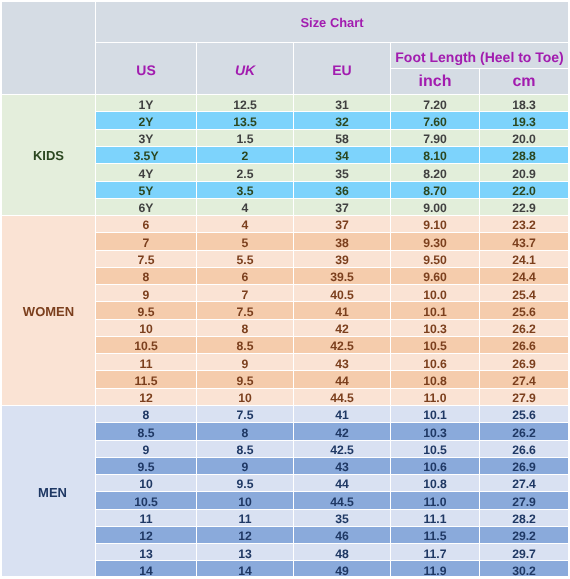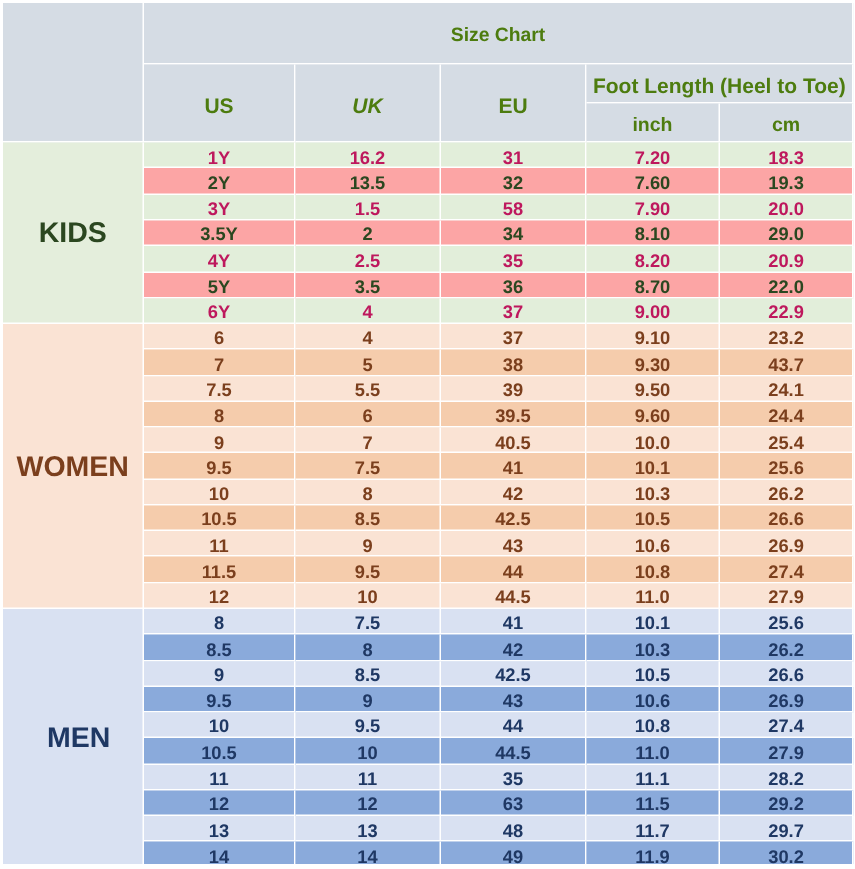--- a/index.html
+++ b/index.html
@@ -7,38 +7,38 @@
   body{width:570px;height:579px;overflow:hidden;
        font-family:"Liberation Sans",sans-serif;
        -webkit-font-smoothing:antialiased;
        text-rendering:geometricPrecision;}
   #chart{position:absolute;left:2px;top:2px;width:567px;height:574px;overflow:hidden;}
   table{border-collapse:separate;border-spacing:0;width:567px;table-layout:fixed;}
   td,th{padding:0;margin:0;text-align:center;vertical-align:middle;
         font-weight:bold;font-size:12.2px;line-height:1;
         border-right:1.6px solid #ffffff;border-bottom:1.6px solid #ffffff;}
 
-  .hdr{background:#D5DCE4;color:#4d7c0f;}
+  .hdr{background:#D5DCE4;color:#a21caf;}
   .title-cell{font-size:12.9px;height:40.4px;}
   .grp-cell{font-size:14px;height:24.4px;}
-  .sub-cell{font-size:13px;height:25.4px;}
+  .sub-cell{font-size:16px;height:25.4px;}
 
-  .lbl{font-size:19px;}
+  .lbl{font-size:13px;}
   .lbl-kids{background:#E4EEDC;color:#2B4720;}
   .lbl-women{background:#FAE3D4;color:#7B3F1D;margin-top:42px;}
   .lbl-men{background:#D9E1F2;color:#1F3864;}
   .lbl-men > span{left:4px;}
 
   tr.r td.d{height:16.27px;}
   td.d > span, td.lbl > span, td.hdr > span{display:block;position:relative;}
   td.lbl > span{top:0.5px;}
   td.d > span{top:1.4px;}
   td.hdr > span{top:1px;}
-  .kids-a td.d{background:#E2EEDA;color:#be185d;}
-  .kids-b td.d{background:#fca5a5;color:#2B4720;}
+  .kids-a td.d{background:#E2EEDA;color:#404040;}
+  .kids-b td.d{background:#7dd3fc;color:#2B4720;}
   .women-a td.d{background:#FAE3D4;color:#7B3F1D;}
   .women-b td.d{background:#F5CCAC;color:#7B3F1D;}
   .men-a td.d{background:#D9E1F2;color:#1F3864;}
   .men-b td.d{background:#8AAADB;color:#1F3864;}
 </style>
 </head>
 <body>
 
 <div id="chart">
   <table>
@@ -82,21 +82,21 @@
           </td>
         </tr>
         <tr class="r kids-a">
           <td class="lbl lbl-kids" rowspan="7">
             <span>KIDS</span>
           </td>
           <td class="d">
             <span>1Y</span>
           </td>
           <td class="d">
-            <span>16.2</span>
+            <span>12.5</span>
           </td>
           <td class="d">
             <span>31</span>
           </td>
           <td class="d">
             <span>7.20</span>
           </td>
           <td class="d">
             <span>18.3</span>
           </td>
@@ -142,21 +142,21 @@
           <td class="d">
             <span>2</span>
           </td>
           <td class="d">
             <span>34</span>
           </td>
           <td class="d">
             <span>8.10</span>
           </td>
           <td class="d">
-            <span>29.0</span>
+            <span>28.8</span>
           </td>
         </tr>
         <tr class="r kids-a">
           <td class="d">
             <span>4Y</span>
           </td>
           <td class="d">
             <span>2.5</span>
           </td>
           <td class="d">
@@ -516,21 +516,21 @@
           </td>
         </tr>
         <tr class="r men-b">
           <td class="d">
             <span>12</span>
           </td>
           <td class="d">
             <span>12</span>
           </td>
           <td class="d">
-            <span>63</span>
+            <span>46</span>
           </td>
           <td class="d">
             <span>11.5</span>
           </td>
           <td class="d">
             <span>29.2</span>
           </td>
         </tr>
         <tr class="r men-a">
           <td class="d">

